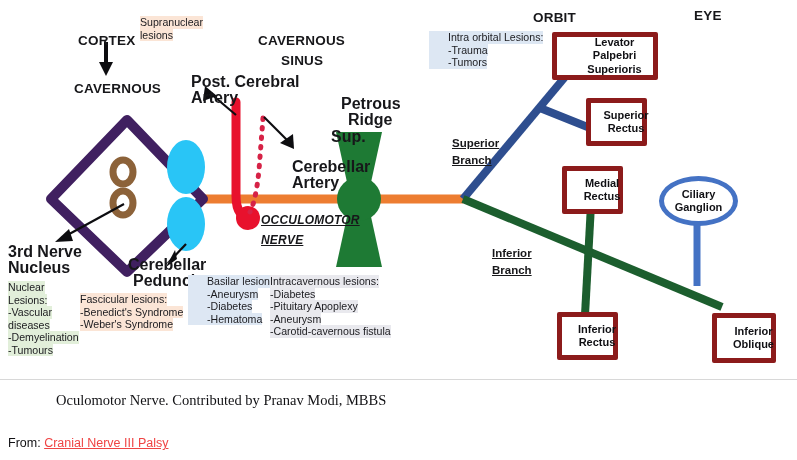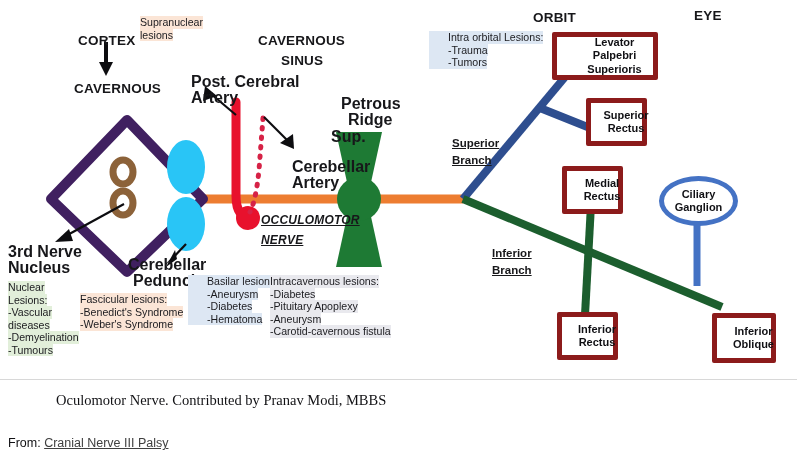--- a/index.html
+++ b/index.html
@@ -116,21 +116,21 @@
   }
   .fromline {
     position: absolute;
     left: 8px;
     top: 436px;
     font-family: "Liberation Sans", sans-serif;
     font-size: 12.5px;
     color: #111114;
   }
   .fromline a, .fromline .link {
-    color: #404040;
+    color: #ef4444;
     text-decoration: underline;
   }
   .sep {
     position: absolute;
     left: 0; top: 379px;
     width: 797px; height: 1px;
     background: #d8d8d8;
   }
 </style>
 </head>

